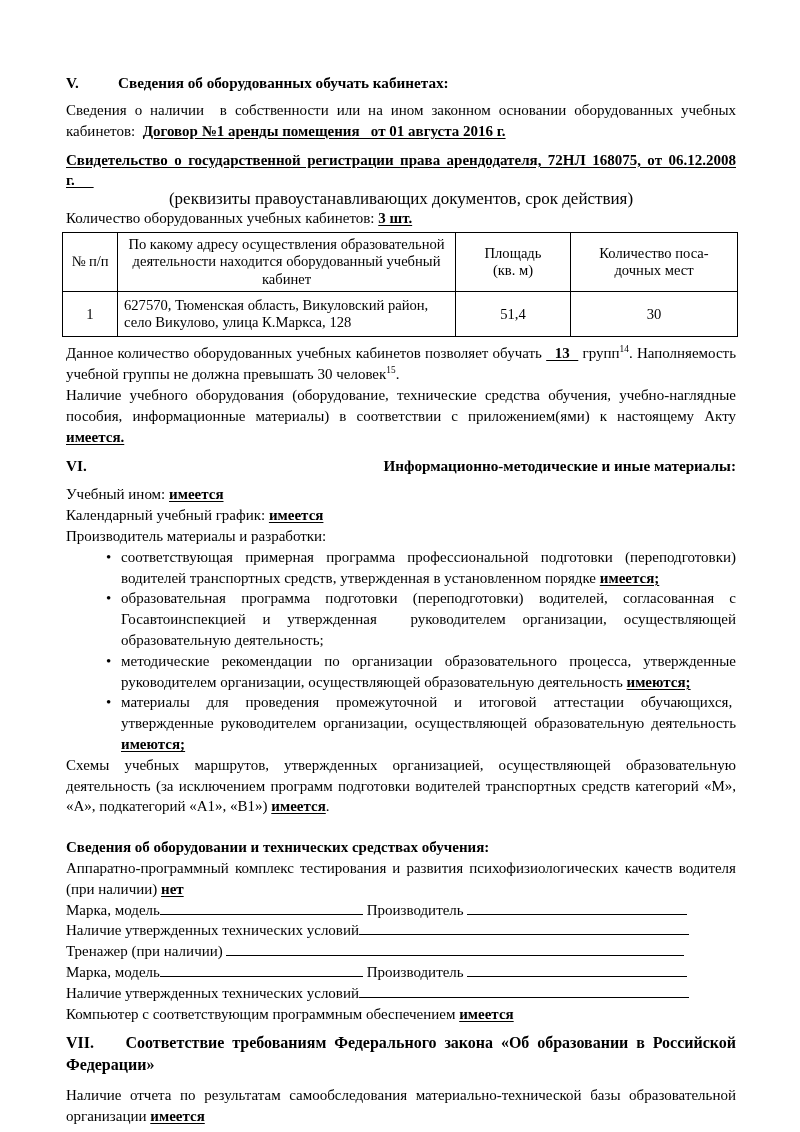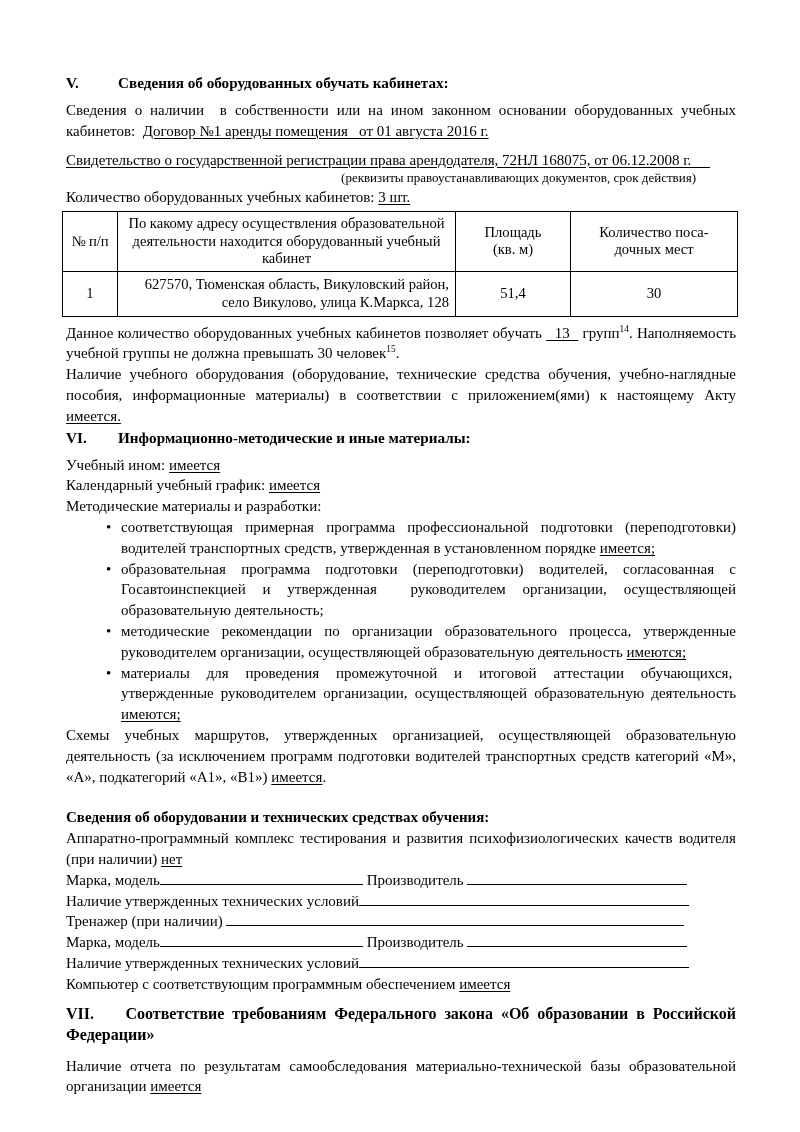--- a/index.html
+++ b/index.html
@@ -11,35 +11,35 @@
   .page{
     box-sizing:border-box;
     width:800px;height:1132px;
     padding:72px 64px 0 66px;
   }
   p{margin:0;font-size:15px;line-height:20.8px;text-align:justify;}
   .sec-heading{display:flex;font-weight:bold;font-size:15.2px;line-height:21px;}
   .sec-num{width:52px;flex:none;}
   .h-gap-b{margin-bottom:7px;}
   .mb8{margin-bottom:8px;}
-  .mt8{margin-top:0;}
-  .caption{font-size:13px;line-height:16px;text-align:right;margin:0 40px 1px 40px;}
-  .seg-u{text-decoration:underline;text-underline-offset:2px;}
+  .mt8{margin-top:8px;justify-content:space-between;}
+  .caption{font-size:17px;line-height:16px;text-align:center;margin:0 40px 1px 40px;}
+  .seg-u{text-decoration:underline;text-underline-offset:2px;font-weight:bold;}
   .seg-sup{vertical-align:super;font-size:0.62em;line-height:0;}
   .seg-line{display:inline-block;border-bottom:1px solid #000;height:0.9em;}
   table.cab{
     border-collapse:collapse;table-layout:fixed;
     margin:3px 0 6px -4px;width:675px;
     font-size:14.6px;line-height:17.5px;
   }
   table.cab th,table.cab td{border:1.6px solid #000;padding:3px 6px;font-weight:normal;}
   table.cab th{text-align:center;white-space:pre-line;vertical-align:middle;}
   table.cab td{vertical-align:middle;height:38px;}
   .c-center{text-align:center;}
-  .c-left{text-align:right;}
+  .c-left{text-align:left;}
   ul.bullets{margin:0;padding:0 0 0 55px;list-style:none;}
   ul.bullets li{position:relative;font-size:15px;line-height:20.8px;text-align:justify;}
   ul.bullets li::before{content:"\2022";position:absolute;left:-15px;top:0;}
   .bold-line{font-weight:bold;}
   .blank-gap{height:20px;}
   .h7{font-weight:bold;font-size:16px;line-height:21.5px;text-align:justify;margin:8px 0 10px 0;}
 </style>
 </head>
 <body>
 
@@ -86,21 +86,21 @@
   <p><span>Данное количество оборудованных учебных кабинетов позволяет обучать </span><span class="seg-u">&nbsp;&nbsp;13&nbsp;&nbsp;</span><span> групп</span><span class="seg-sup">14</span><span>. Наполняемость учебной группы не должна превышать 30 человек</span><span class="seg-sup">15</span><span>.</span></p>
   <p><span>Наличие учебного оборудования (оборудование, технические средства обучения, учебно-наглядные пособия, информационные материалы) в соответствии с приложением(ями) к настоящему Акту </span><span class="seg-u">имеется.</span></p>
 
   <div class="sec-heading h-gap-b mt8">
     <span class="sec-num">VI.</span>
     <span>Информационно-методические и иные материалы:</span>
   </div>
 
   <p class="mt8"><span>Учебный ином: </span><span class="seg-u">имеется</span></p>
   <p><span>Календарный учебный график: </span><span class="seg-u">имеется</span></p>
-  <p><span>Методические материалы и разработки:</span></p>
+  <p><span>Производитель материалы и разработки:</span></p>
 
   <ul class="bullets">
     <li><span>соответствующая примерная программа профессиональной подготовки (переподготовки) водителей транспортных средств, утвержденная в установленном порядке </span><span class="seg-u">имеется;</span></li>
     <li><span>образовательная программа подготовки (переподготовки) водителей, согласованная с Госавтоинспекцией и утвержденная&nbsp; руководителем организации, осуществляющей образовательную деятельность;</span></li>
     <li><span>методические рекомендации по организации образовательного процесса, утвержденные руководителем организации, осуществляющей образовательную деятельность </span><span class="seg-u">имеются;</span></li>
     <li><span>материалы для проведения промежуточной и итоговой аттестации обучающихся,&nbsp; утвержденные руководителем организации, осуществляющей образовательную деятельность </span><span class="seg-u">имеются;</span></li>
   </ul>
 
   <p><span>Схемы учебных маршрутов, утвержденных организацией, осуществляющей образовательную деятельность (за исключением программ подготовки водителей транспортных средств категорий «М», «А», подкатегорий «А1», «В1») </span><span class="seg-u">имеется</span><span>.</span></p>
 

